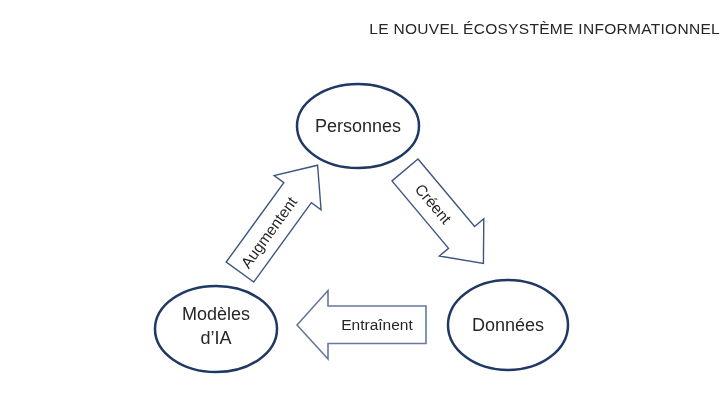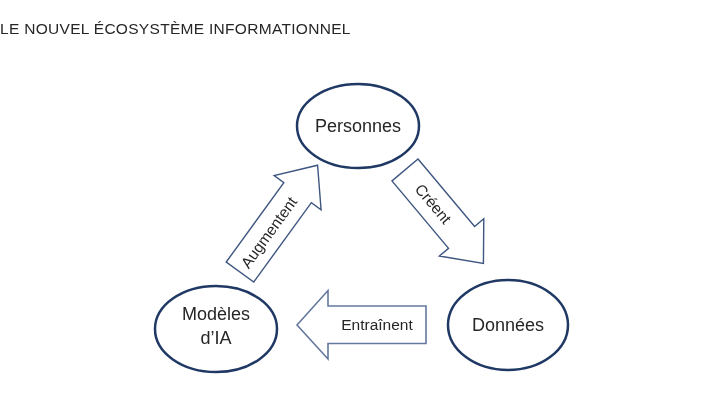--- a/index.html
+++ b/index.html
@@ -9,21 +9,21 @@
     height: 405px;
     background: #ffffff;
     overflow: hidden;
     font-family: "Liberation Sans", sans-serif;
   }
   .title {
     position: absolute;
     top: 20px;
     left: 0;
     width: 720px;
-    text-align: left;
+    text-align: right;
     font-size: 15.5px;
     font-weight: 500;
     letter-spacing: 0.3px;
     color: #262626;
   }
   svg.diagram { position: absolute; top: 0; left: 0; }
   svg.diagram text {
     fill: #262626;
     font-family: "Liberation Sans", sans-serif;
   }

